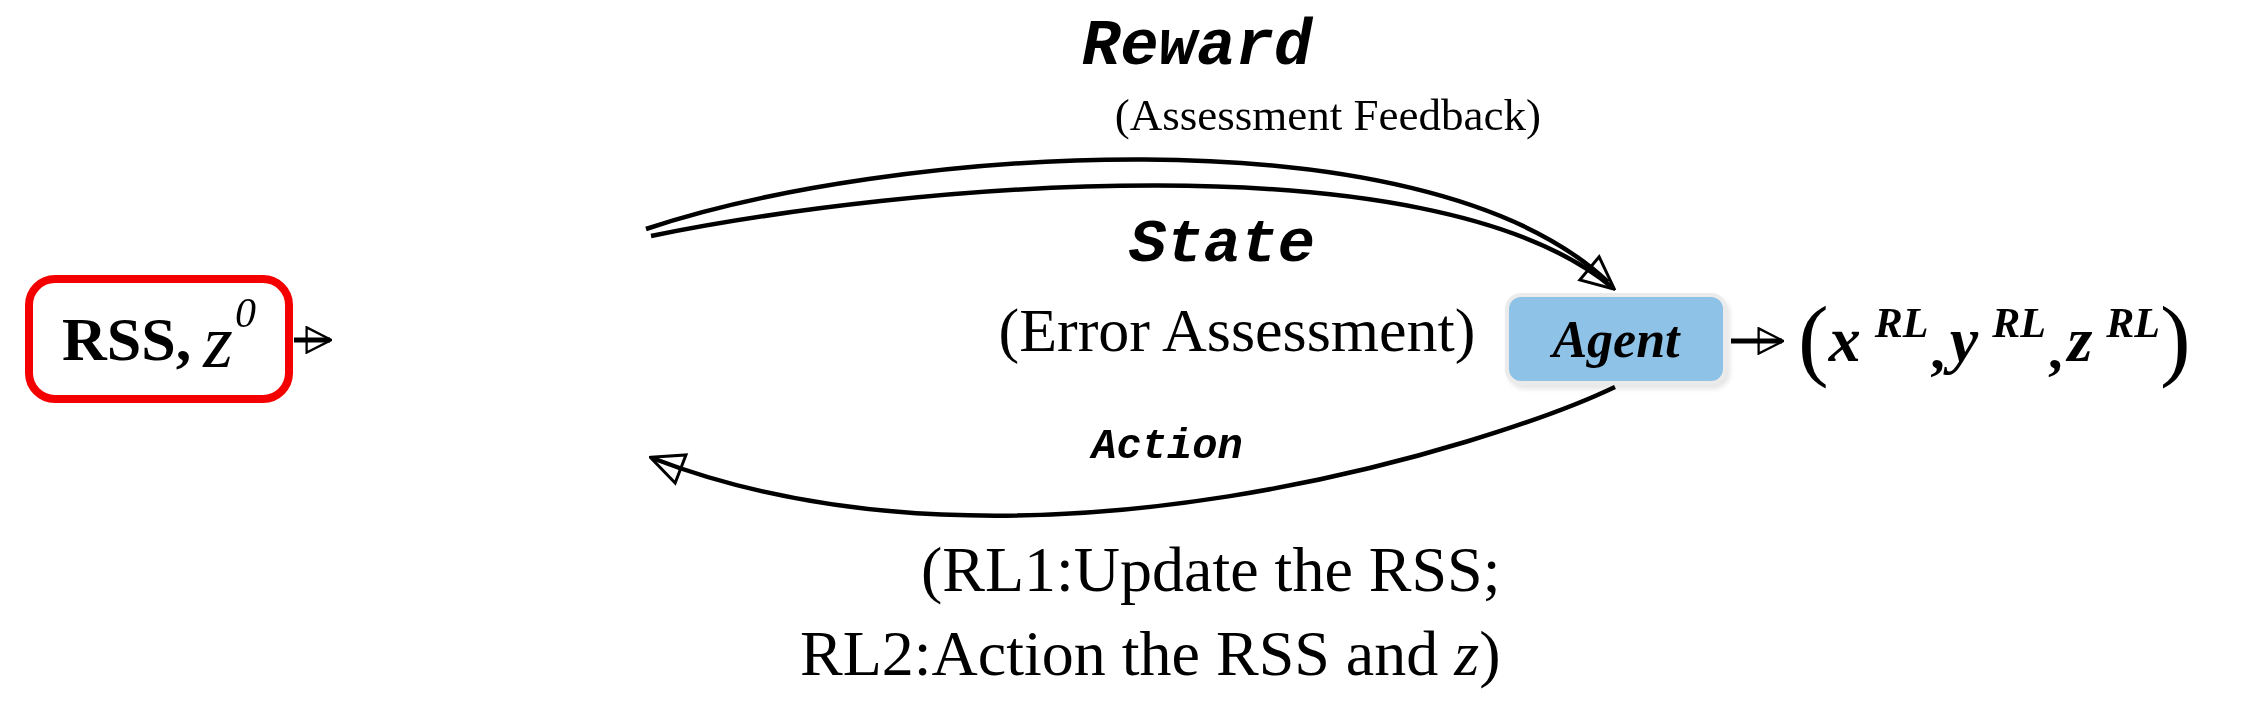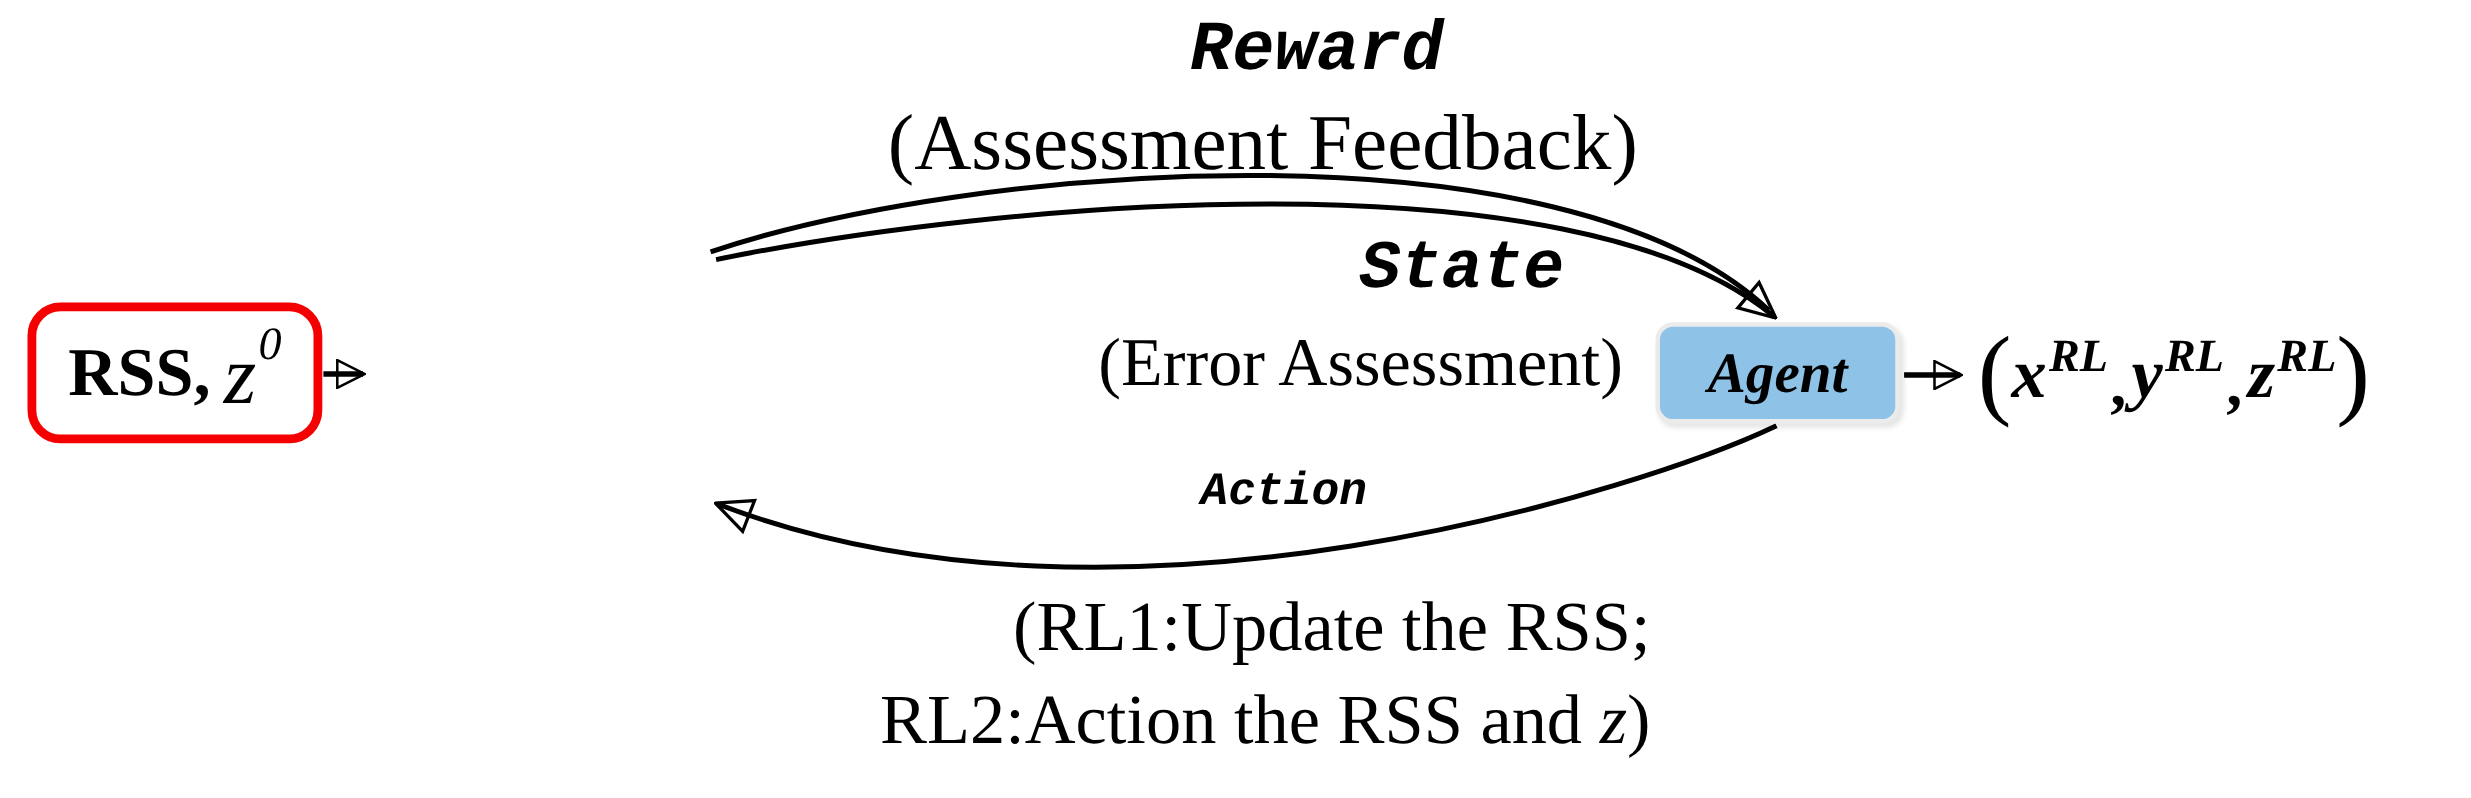--- a/index.html
+++ b/index.html
@@ -78,22 +78,22 @@
   
   .lbl {
     position: absolute;
     z-index: 3;
     text-align: center;
     white-space: nowrap;
     line-height: 1.12;
   }
   .bi { font-weight: bold; font-style: italic; font-family: Liberation Mono, monospace; }
   #reward-title   { left:  997px; top:  12px; width: 400px; font-size: 64px; }
-  #reward-sub     { left:  798px; top:  90px; width: 700px; font-size: 72px; }
-  #state-title    { left: 1022px; top: 210px; width: 400px; font-size: 62px; text-align: right; }
+  #reward-sub     { left:  841px; top:  90px; width: 700px; font-size: 45px; text-align: right; }
+  #state-title    { left: 1022px; top: 210px; width: 400px; font-size: 62px; }
   #state-sub      { left:  937px; top: 296px; width: 600px; font-size: 62px; }
   #action-title   { left:  967px; top: 424px; width: 400px; font-size: 42px; }
 
   #action-note {
     position: absolute;
     z-index: 3;
     left: 800px; top: 528px;
     font-size: 64px;
     line-height: 84px;
     text-align: right;
@@ -106,21 +106,21 @@
     position: absolute;
     z-index: 3;
     left: 1798px; top: 292px;
     height: 96px;
     display: flex;
     align-items: center;
     white-space: nowrap;
   }
   .paren { font-size: 92px; font-weight: normal; line-height: 1; position: relative; top: -2px; }
   .term-base { font-size: 64px; font-weight: bold; font-style: italic; }
-  .term-sup  { font-size: 42px; font-weight: bold; font-style: italic; position: relative; top: -24px; margin-left: 2px; }
+  .term-sup  { font-size: 42px; font-weight: bold; font-style: italic; position: relative; top: -24px; margin-left: 14px; }
   .comma { font-size: 58px; font-weight: bold; margin: 0 5px 0 2px; position: relative; top: 8px; }
 </style>
 </head>
 <body>
 
 <div class="stage">
 
   <svg class="arrows" viewBox="0 0 2246 725" xmlns="http://www.w3.org/2000/svg">
     <defs>
       <marker id="head" viewBox="0 0 12 12" refX="11" refY="6" markerWidth="8" markerHeight="8" orient="auto">

